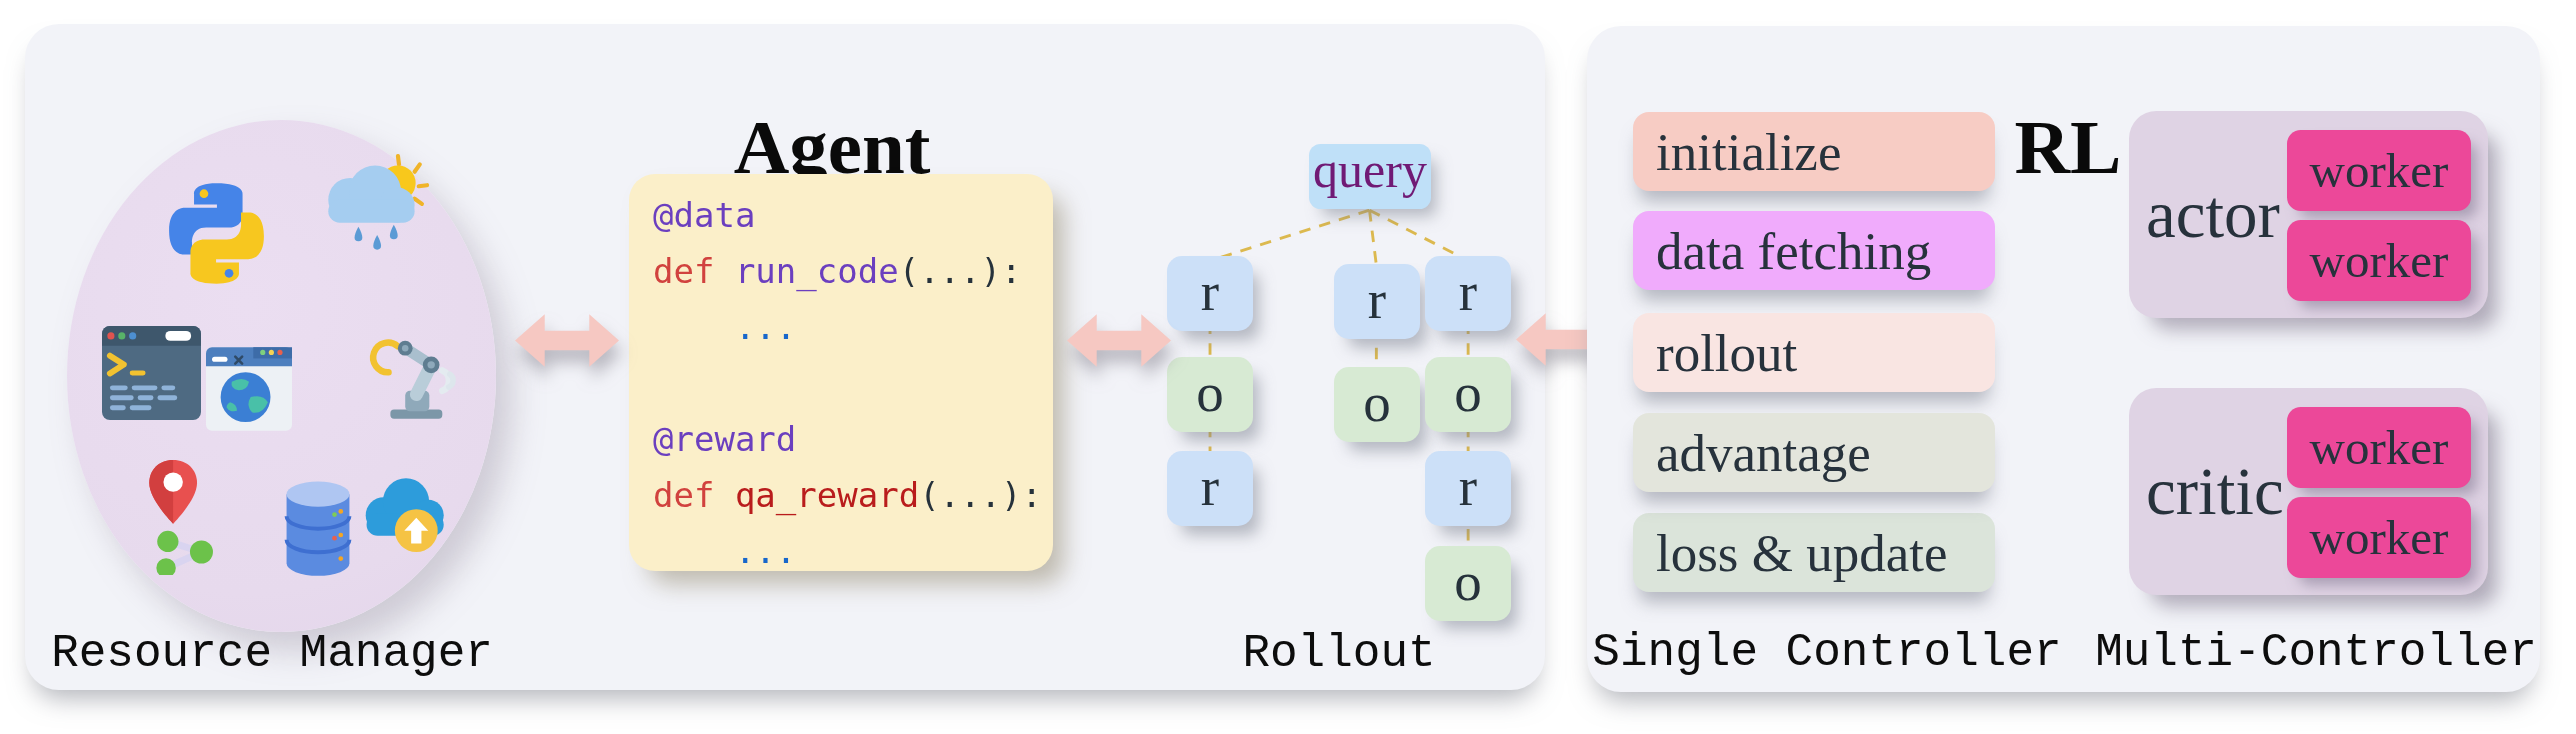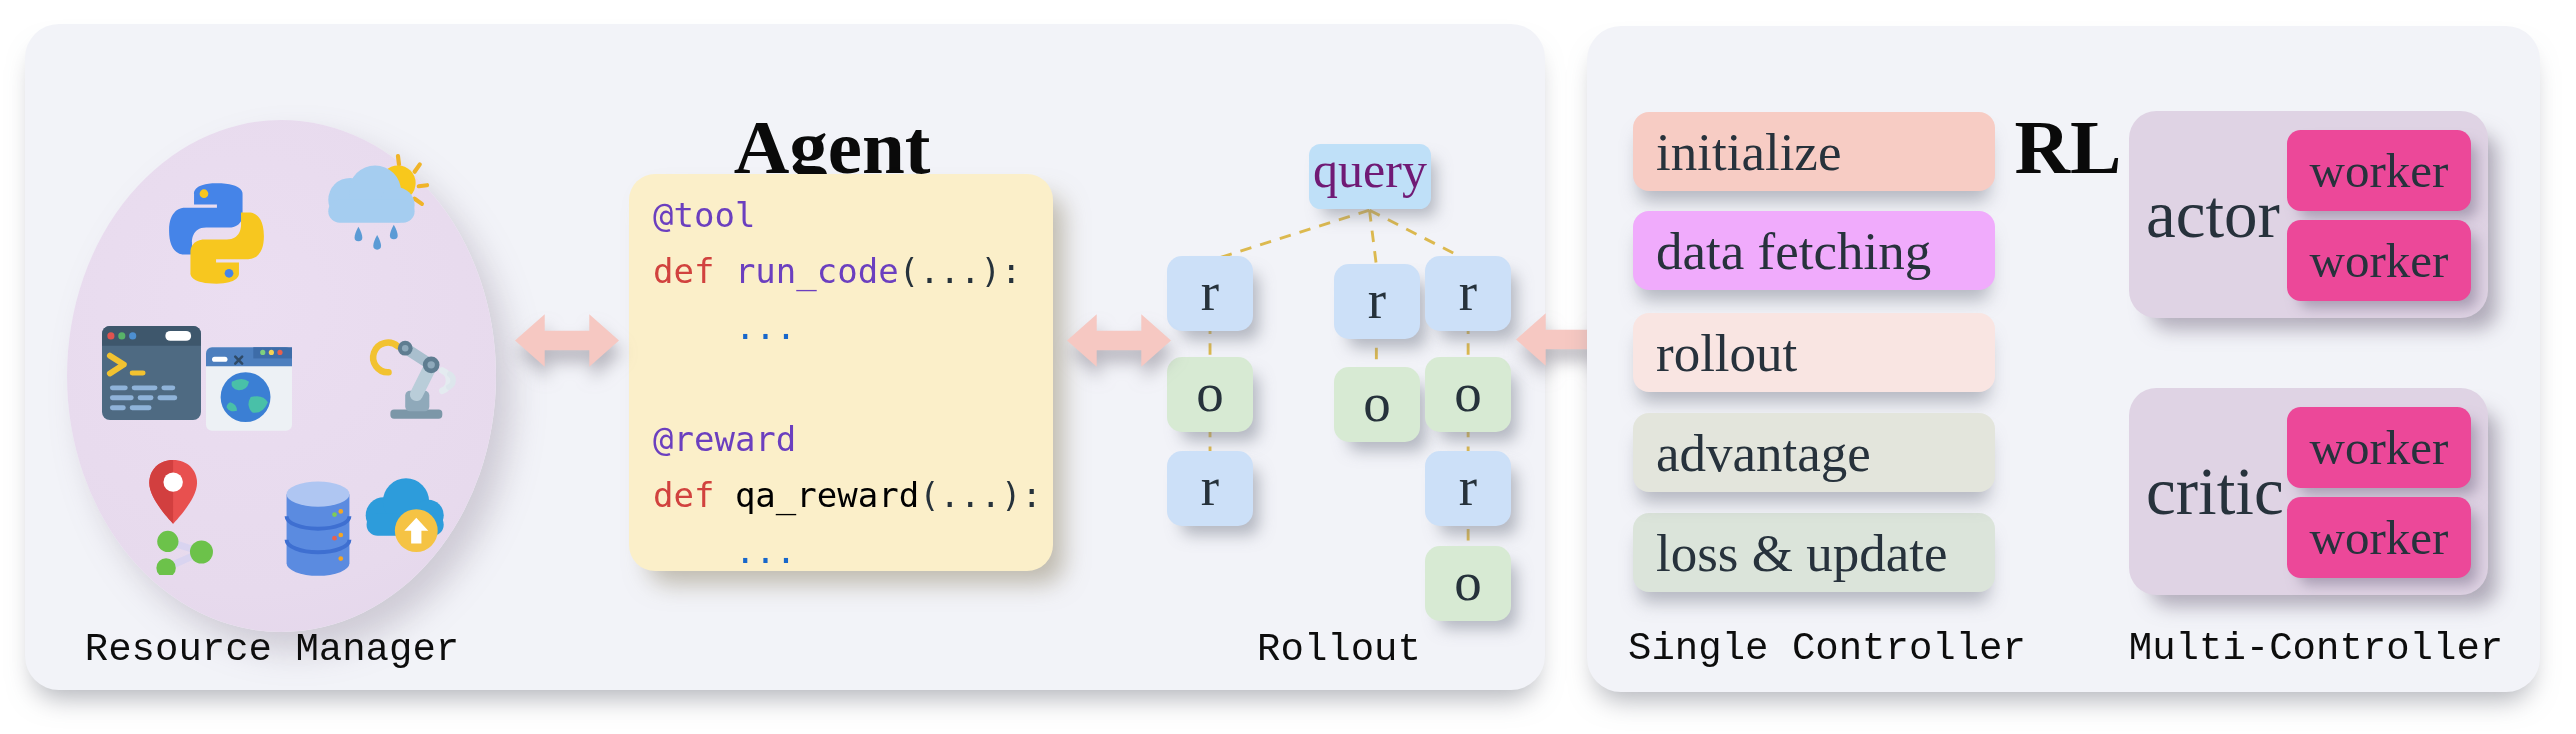--- a/index.html
+++ b/index.html
@@ -5,21 +5,21 @@
   html,body{margin:0;padding:0;width:2576px;height:734px;background:#ffffff;overflow:hidden;}
   *{box-sizing:border-box;}
   .canvas{position:absolute;left:0;top:0;width:2576px;height:734px;font-family:"Liberation Serif",serif;}
 
   .panel{position:absolute;background:#F2F3F8;border-radius:34px;
          box-shadow:0 17px 26px -9.2px rgba(115,118,130,.55);}
   .panel-title{position:absolute;transform:translateX(-50%);font-family:"Liberation Serif",serif;
          font-size:77px;line-height:1.1;color:#0a0a0a;white-space:nowrap;}
 
   .mono-label{position:absolute;transform:translateX(-50%);font-family:"Liberation Mono","DejaVu Sans Mono",monospace;
-         font-size:39px;color:#0d0d0d;white-space:nowrap;}
+         font-size:46px;color:#0d0d0d;white-space:nowrap;}
 
   
   .ellipse{position:absolute;left:42px;top:96px;width:429px;height:512px;border-radius:50%;
            background:radial-gradient(circle at 42% 36%,#EBDEF1 0%,#E7DAED 70%,#E3D5EA 100%);
            box-shadow:16px 19.5px 32px rgba(140,130,150,.35);}
   .icon{position:absolute;}
 
   
   .code-box{position:absolute;left:604px;top:150px;width:424px;height:397px;background:#FBEFC9;
             border-radius:26px;box-shadow:15px 17px 23px -4.6px rgba(150,140,115,.55);
@@ -176,26 +176,26 @@
             <circle cx="56" cy="36" r="27"></circle>
             <circle cx="82" cy="52" r="18"></circle>
           <rect x="10" y="50" width="90" height="26" rx="13"></rect>
         </g>
         <circle cx="68" cy="70" r="25" fill="#F5C344"></circle>
         <path d="M68 55 l14 15 h-8 v15 h-12 v-15 h-8 z" fill="#ffffff"></path>
       </svg>
     </div>
 
     <div class="code-box">
-        <div class="code-line"><span style="color: rgb(107, 63, 191);">@tool</span></div>
+        <div class="code-line"><span style="color: rgb(107, 63, 191);">@data</span></div>
         <div class="code-line"><span style="color: rgb(209, 66, 62);">def </span><span style="color: rgb(107, 63, 191);">run_code</span><span style="color: rgb(38, 50, 59);">(...):</span></div>
         <div class="code-line"><span style="color: rgb(23, 103, 203);">    ...</span></div>
         <div class="code-line">&nbsp;</div>
         <div class="code-line"><span style="color: rgb(107, 63, 191);">@reward</span></div>
-        <div class="code-line"><span style="color: rgb(209, 66, 62);">def </span><span style="color: #000000;">qa_reward</span><span style="color: rgb(38, 50, 59);">(...):</span></div>
+        <div class="code-line"><span style="color: rgb(209, 66, 62);">def </span><span style="color: #b91c1c;">qa_reward</span><span style="color: rgb(38, 50, 59);">(...):</span></div>
         <div class="code-line"><span style="color: rgb(23, 103, 203);">    ...</span></div>
       </div>
 
     <svg class="tree-lines" width="1520" height="666" viewBox="0 0 2650 1160">
       <g stroke="#DCB94F" stroke-width="5" stroke-dasharray="20 16" fill="none">
         <path d="M2344 324 L2066 412"></path>
         <path d="M2066 412 L2066 875"></path>
         <path d="M2344 324 L2356 420"></path>
         <path d="M2356 420 L2356 728"></path>
         <path d="M2344 324 L2516 412"></path>

